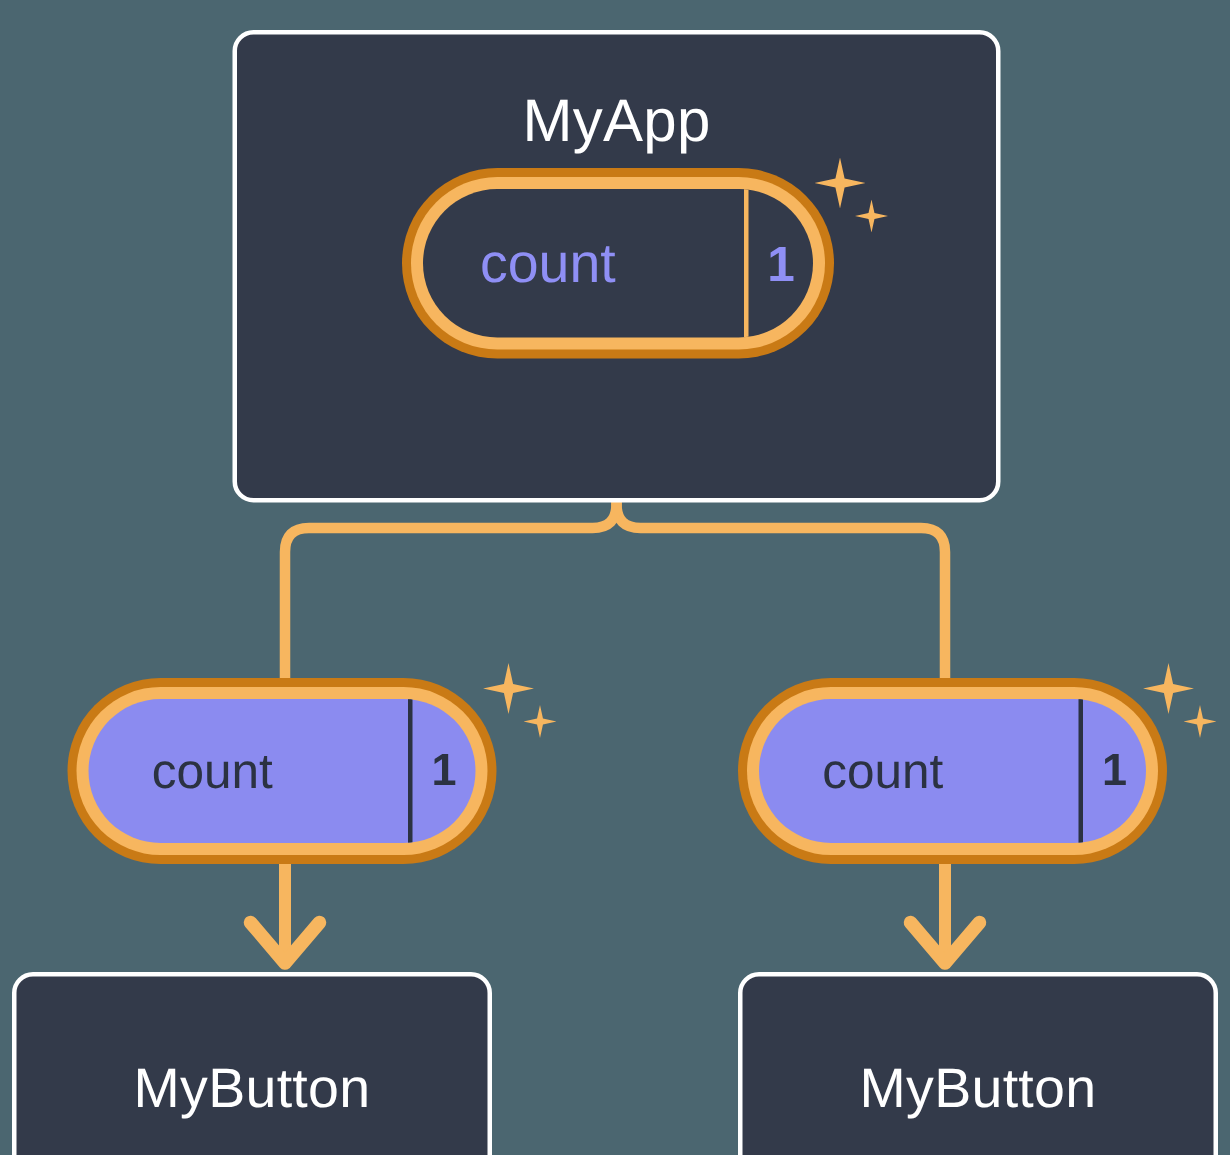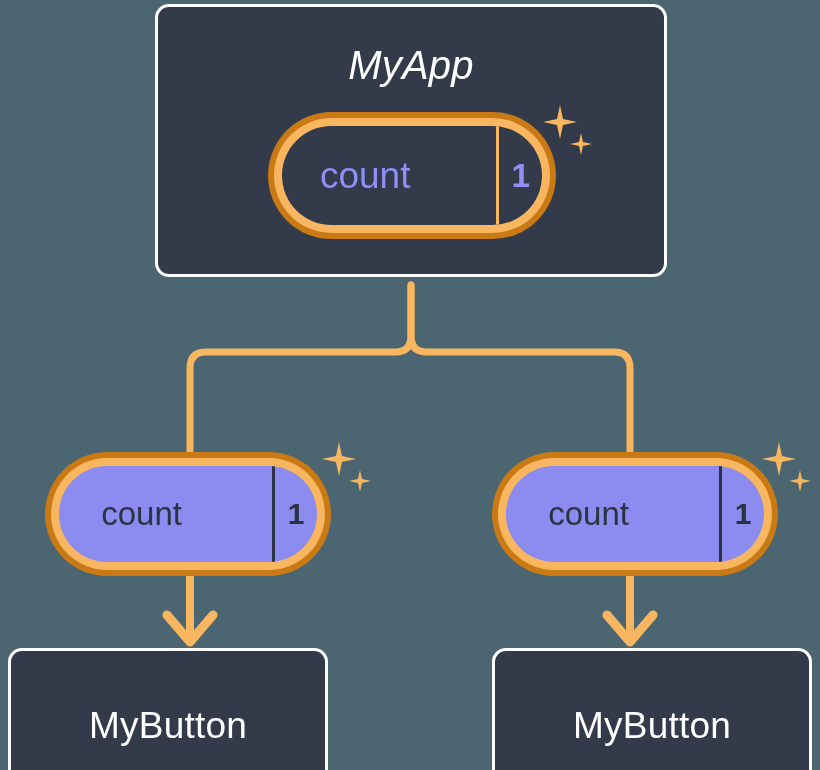--- a/index.html
+++ b/index.html
@@ -42,24 +42,23 @@
     left: 0;
     right: 0;
     text-align: center;
     color: #ffffff;
     font-weight: 400;
     letter-spacing: 0.2px;
   }
 
   #card-myapp {
     left: 155px;
-    top: 4px;
+    top: 20px;
     width: 512px;
-    height: 273px;
-    font-style: italic;
+    height: 315px;
   }
   #card-myapp .card-title {
     top: 36px;
     font-size: 40px;
   }
 
   .card-mybutton {
     width: 320px;
     height: 140px;
   }

